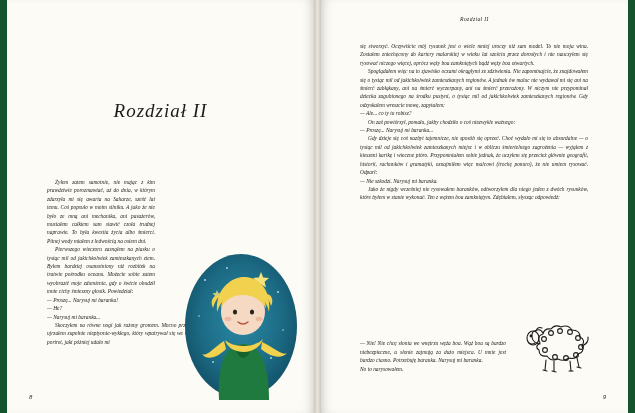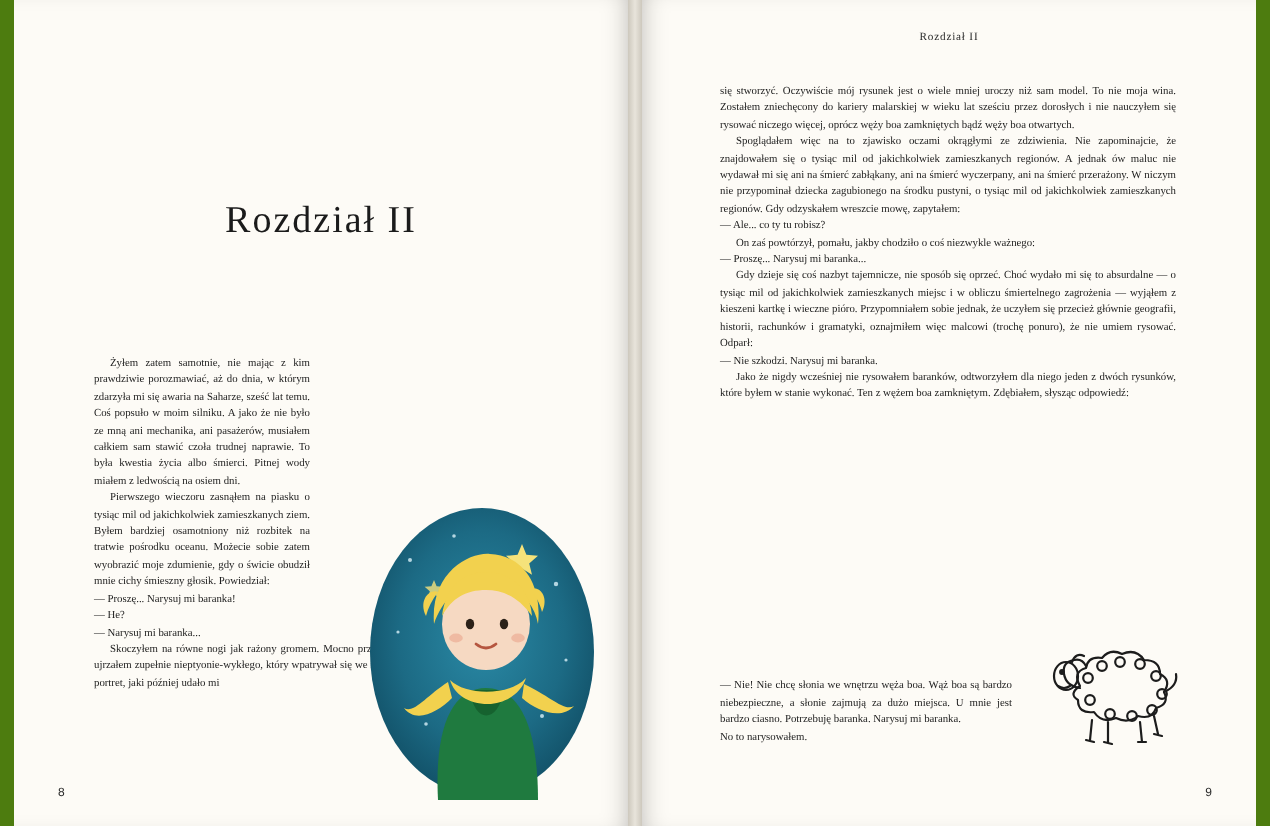--- a/index.html
+++ b/index.html
@@ -4,23 +4,24 @@
 <style>
   html, body {
     margin: 0;
     padding: 0;
     background: #3b3b3b;
   }
   .page {
     width: 635px;
     height: 413px;
     position: relative;
-    background: #4d7c0f;
+    background: #14532d;
     overflow: hidden;
     font-family: "Liberation Serif", serif;
+    font-style: italic;
   }
   .sheet {
     position: absolute;
     top: 0;
     background: #fdfbf6;
     height: 413px;
   }
   .sheet.left {
     left: 7px;
     width: 307px;

